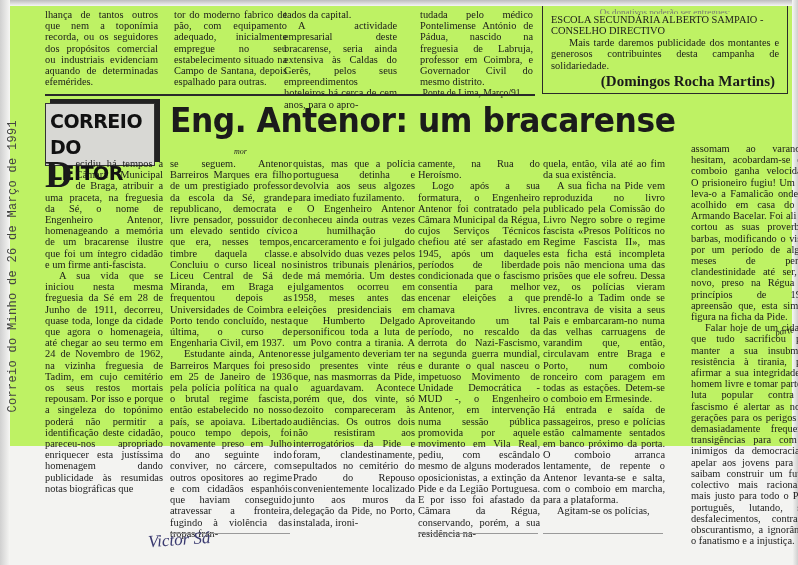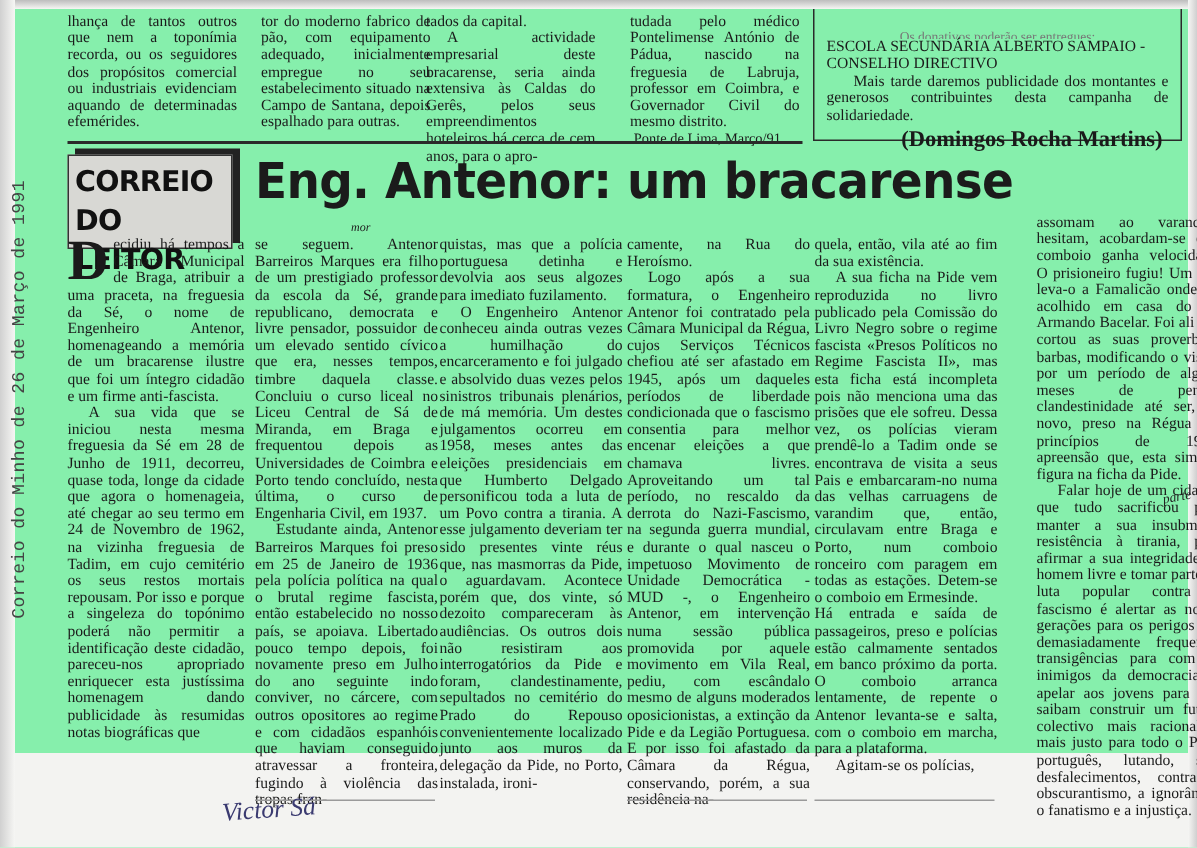--- a/index.html
+++ b/index.html
@@ -3,35 +3,35 @@
 <meta charset="utf-8">
 <style>
   * { box-sizing: border-box; margin: 0; padding: 0; }
   html, body { width: 798px; height: 565px; overflow: hidden; }
   body {
     background: #f3f3f1;
     font-family: "Liberation Serif", serif;
     color: #1a1a1a;
     position: relative;
   }
-  .page { position: absolute; left: 0; top: 0; width: 798px; height: 502px; background: #86efac; text-decoration: underline; }
+  .page { position: absolute; left: 0; top: 0; width: 798px; height: 446px; background: #bef264; text-decoration: underline; }
   .scan-top { position: absolute; left: 0; top: 0; width: 798px; height: 6px; background: linear-gradient(#bdbdbd, #f6f6f4); }
   .scan-left { position: absolute; left: 0; top: 0; width: 10px; height: 565px; background: linear-gradient(90deg, #d0d0d0, #f6f6f4); }
   .scan-right { position: absolute; right: 0; top: 0; width: 6px; height: 565px; background: linear-gradient(270deg, #cfcfcf, #f6f6f4); }
 
   .col { position: absolute; font-size: 10.4px; line-height: 11.2px; text-align: justify; }
   .col p { text-indent: 0; }
   .col p.ind { text-indent: 14px; }
 
   
   .top-col { top: 9px; width: 113px; }
   .hr-top { position: absolute; top: 94px; height: 2px; background: #2a2a2a; }
   .notice-box {
     position: absolute; left: 542px; top: 6px; width: 246px; height: 88px;
-    border: 1.5px solid #2a2a2a; border-top: none; padding: 14px 8px 0 8px;
+    border: 1.5px solid #2a2a2a; border-top: none; padding: 2px 8px 0 8px;
     font-size: 10.4px; line-height: 11.4px;
   }
   .notice-faded { color: #777; font-size: 9px; line-height: 8px; height: 6px; overflow: hidden; text-align: center; }
   .notice-school { text-align: left; }
   .notice-body { text-indent: 18px; text-align: justify; }
   .notice-sign { text-align: right; font-weight: bold; font-size: 15px; margin-top: 5px; padding-right: 4px; }
   .dateline { text-align: right; padding-right: 10px; font-size: 9.6px; }
 
   
   .stamp {

